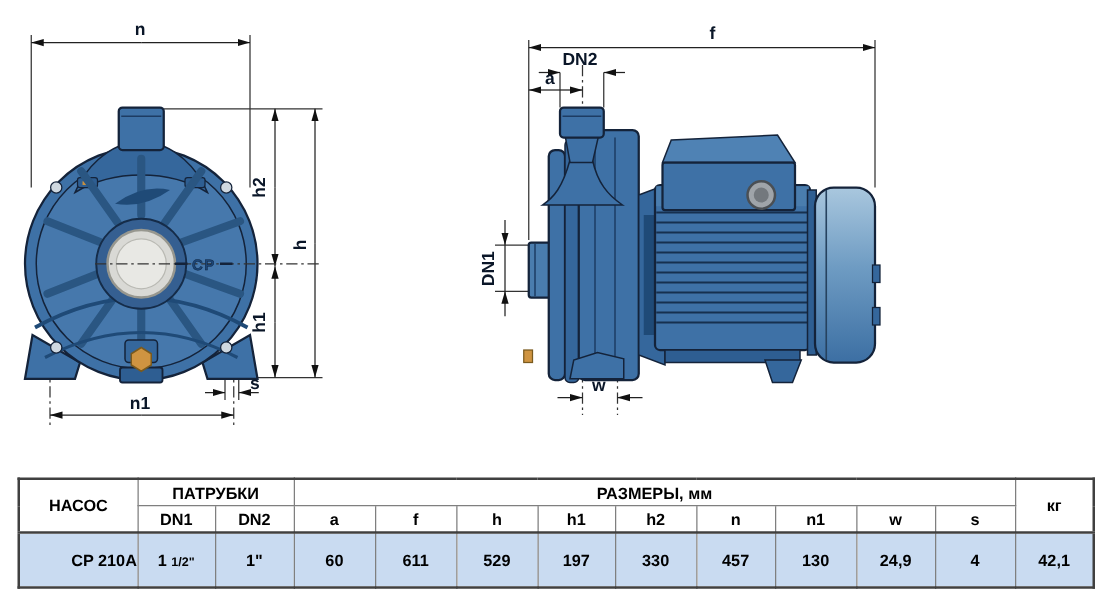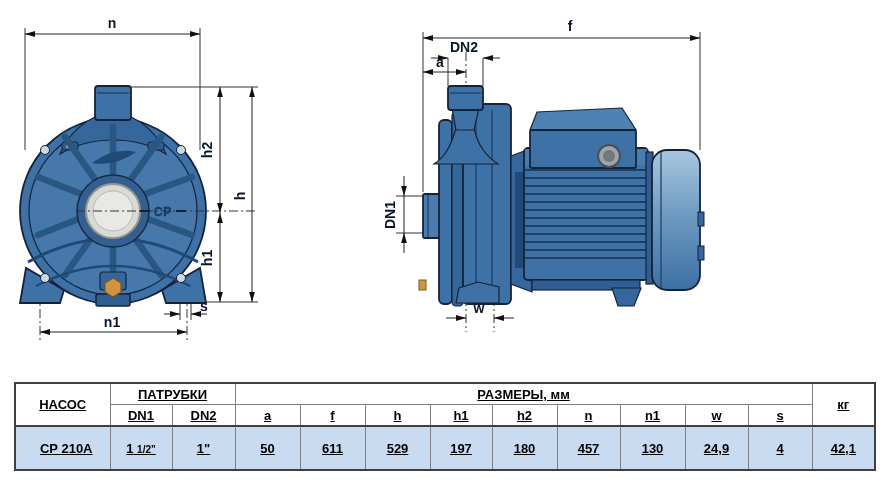--- a/index.html
+++ b/index.html
@@ -10,27 +10,27 @@
   #side-svg{left:370;top:0;left:370px;}
   .dimline{stroke:#222;stroke-width:1;fill:none;}
   .extline{stroke:#333;stroke-width:1;fill:none;}
   .cline{stroke:#333;stroke-width:1;fill:none;stroke-dasharray:9 3 2 3;}
   .dimtxt{font:bold 14px "Liberation Sans",sans-serif;fill:#0a1628;}
   .logotxt{font:bold 12px "Liberation Sans",sans-serif;fill:#1d4677;stroke:#0d2440;stroke-width:.4;letter-spacing:1px;}
   .outl{stroke:#14233a;stroke-width:1.8;}
   .outl-thin{stroke:#14233a;stroke-width:1.2;}
 
   #dim-table{position:absolute;left:14px;top:382px;}
-  table{border-collapse:collapse;table-layout:fixed;width:861px;border:2px solid #404040;text-decoration:underline;}
+  table{border-collapse:collapse;table-layout:fixed;width:861px;border:2px solid #404040;}
   th,td{border:1px solid #7f7f7f;font:bold 13px "Liberation Sans",sans-serif;color:#000;
         text-align:center;padding:0;overflow:hidden;white-space:nowrap;}
   thead th{background:#ffffff;height:20px;}
   thead{border-bottom:2px solid #404040;}
   tbody td{background:#c9dbf1;height:42px;}
-  td.model{text-align:center;padding-left:7px;}
+  td.model{text-align:right;padding-left:7px;}
   .frac{font-size:10px;}
 </style>
 </head>
 <body>
 
 <div id="stage">
 
   <svg id="front-svg" width="280" height="350" viewBox="0 0 280 350">
     <defs>
       <marker id="arF" viewBox="0 0 10 7" refX="10" refY="3.5" markerWidth="10" markerHeight="7" markerUnits="userSpaceOnUse" orient="auto">
@@ -285,25 +285,25 @@
         </tr>
       </thead>
       <tbody>
         <tr>
           <td class="model">CP 210A</td>
           <td>
             <span>1</span>
             <span class="frac">1/2"</span>
           </td>
           <td>1"</td>
-          <td>50</td>
+          <td>60</td>
           <td>611</td>
           <td>529</td>
           <td>197</td>
-          <td>180</td>
+          <td>330</td>
           <td>457</td>
           <td>130</td>
           <td>24,9</td>
           <td>4</td>
           <td>42,1</td>
         </tr>
       </tbody>
     </table>
   </div>
 

